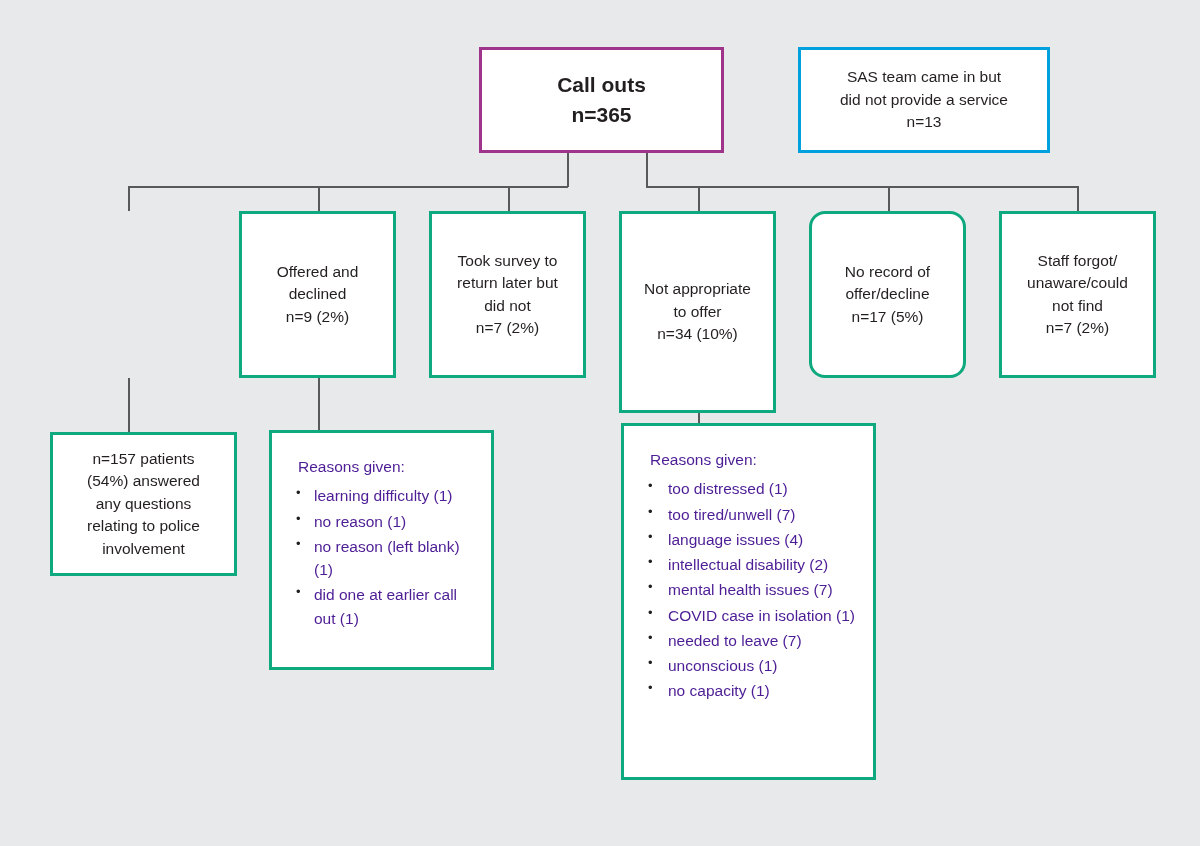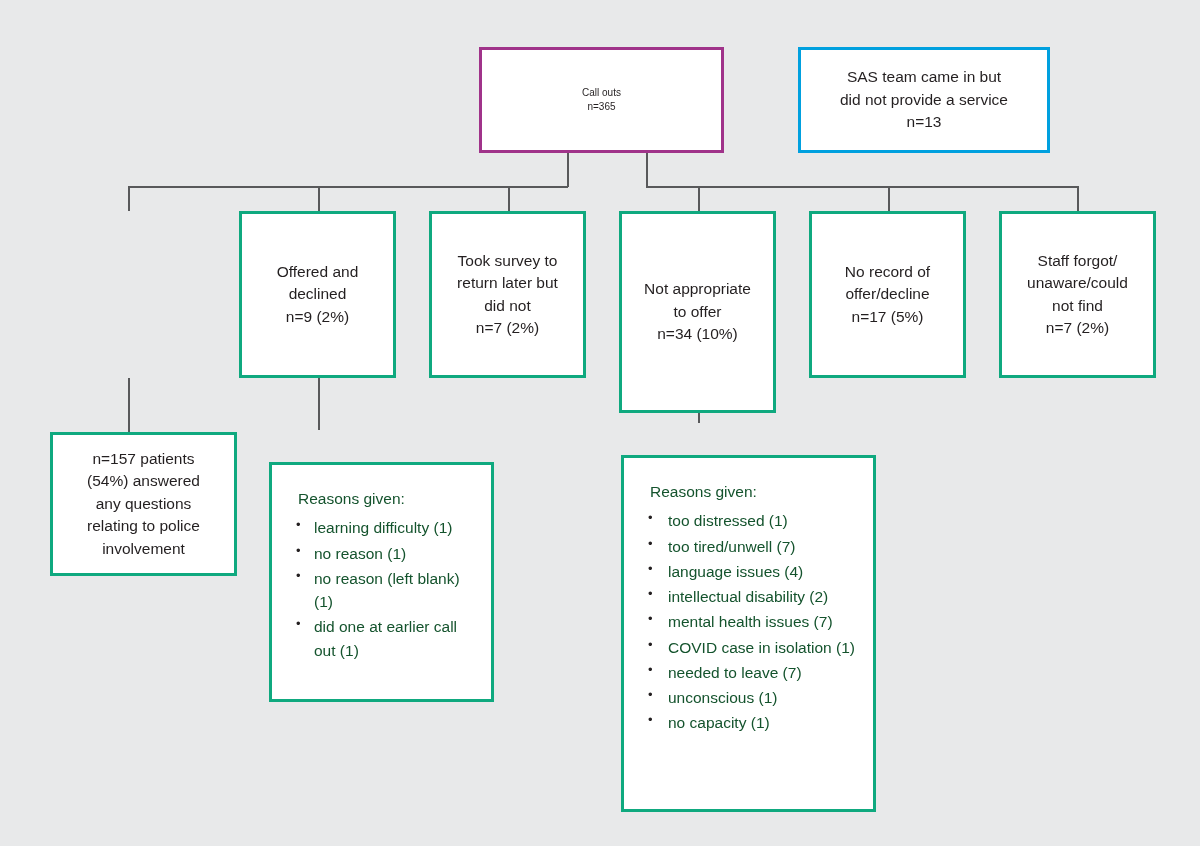--- a/index.html
+++ b/index.html
@@ -30,34 +30,33 @@
     text-align: center;
     color: #231f20;
     font-size: 15.5px;
     line-height: 1.45;
   }
   .node.purple { border-color: #a0338a; }
   .node.blue   { border-color: #00a0df; }
   .node.teal   { border-color: #0fa97f; }
 
   .node .line { display: block; white-space: nowrap; }
-  .node.root .line { font-weight: normal; font-size: 10px; }
+  .node.root .line { font-weight: bold; font-size: 21px; }
 
   
   .listnode {
     position: absolute;
     background: #ffffff;
     border: 3px solid #0fa97f;
     box-sizing: border-box;
-    color: #14532d;
+    color: #4c1d95;
     font-size: 15.5px;
     line-height: 1.5;
     text-align: left;
     padding: 22px 14px 14px 22px;
-    margin-top: 32px;
   }
   .listnode .heading {
     display: block;
     margin: 0 0 6px 4px;
   }
   .listnode ul {
     list-style: none;
     margin: 0;
     padding: 0;
   }
@@ -129,21 +128,21 @@
     <span class="line">did not</span>
     <span class="line">n=7 (2%)</span>
   </div>
 
   <div class="node teal" style="left:619px; top:211px; width:157px; height:202px;">
     <span class="line">Not appropriate</span>
     <span class="line">to offer</span>
     <span class="line">n=34 (10%)</span>
   </div>
 
-  <div class="node teal" style="left:809px; top:211px; width:157px; height:167px;">
+  <div class="node teal" style="left:809px; top:211px; width:157px; height:167px;border-radius:16px;">
     <span class="line">No record of</span>
     <span class="line">offer/decline</span>
     <span class="line">n=17 (5%)</span>
   </div>
 
   <div class="node teal" style="left:999px; top:211px; width:157px; height:167px;">
     <span class="line">Staff forgot/</span>
     <span class="line">unaware/could</span>
     <span class="line">not find</span>
     <span class="line">n=7 (2%)</span>

